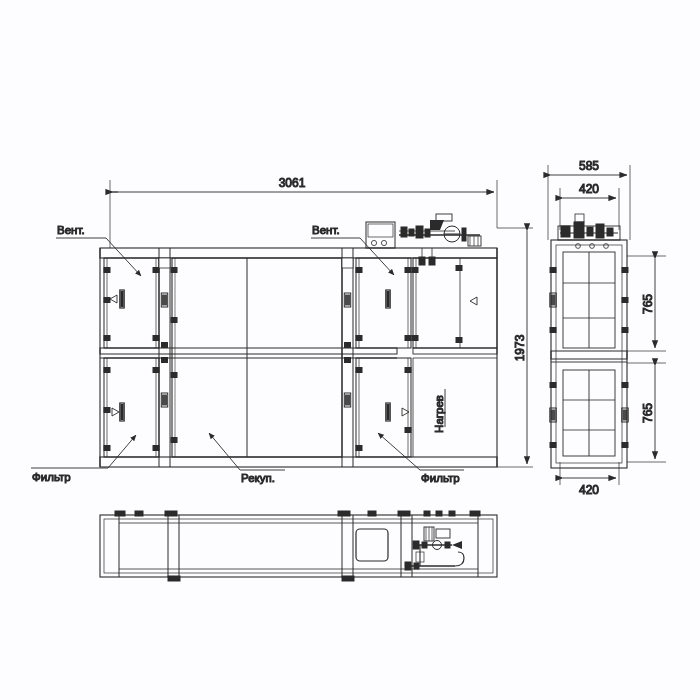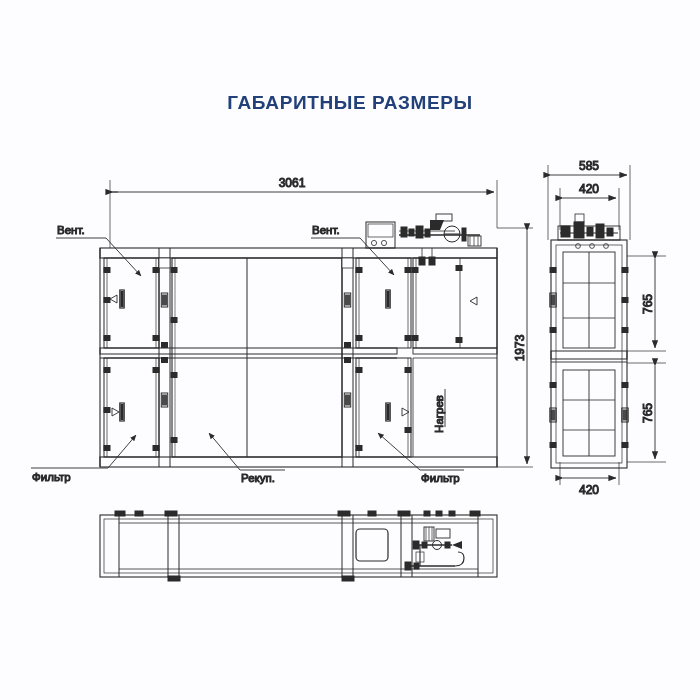--- a/index.html
+++ b/index.html
@@ -46,21 +46,20 @@
     font-family: "Liberation Sans", sans-serif;
     font-size: 12px;
     fill: #1a1a1a;
   }
 </style>
 </head>
 <body>
 
 <div id="page">
 
-  <div id="page-title">ГАБАРИТНЫЕ РАЗМЕРЫ</div>
 
   <svg id="drawing" width="700" height="700" viewBox="0 0 700 700">
 
     <defs>
       <marker id="ah" markerWidth="9" markerHeight="7" refX="8.5" refY="3.5" orient="auto">
         <polygon points="0,0 9,3.5 0,7" fill="#2b2b2b"></polygon>
       </marker>
       <marker id="ahs" markerWidth="7" markerHeight="6" refX="6.5" refY="3" orient="auto">
         <polygon points="0,0 7,3 0,6" fill="#2b2b2b"></polygon>
       </marker>

